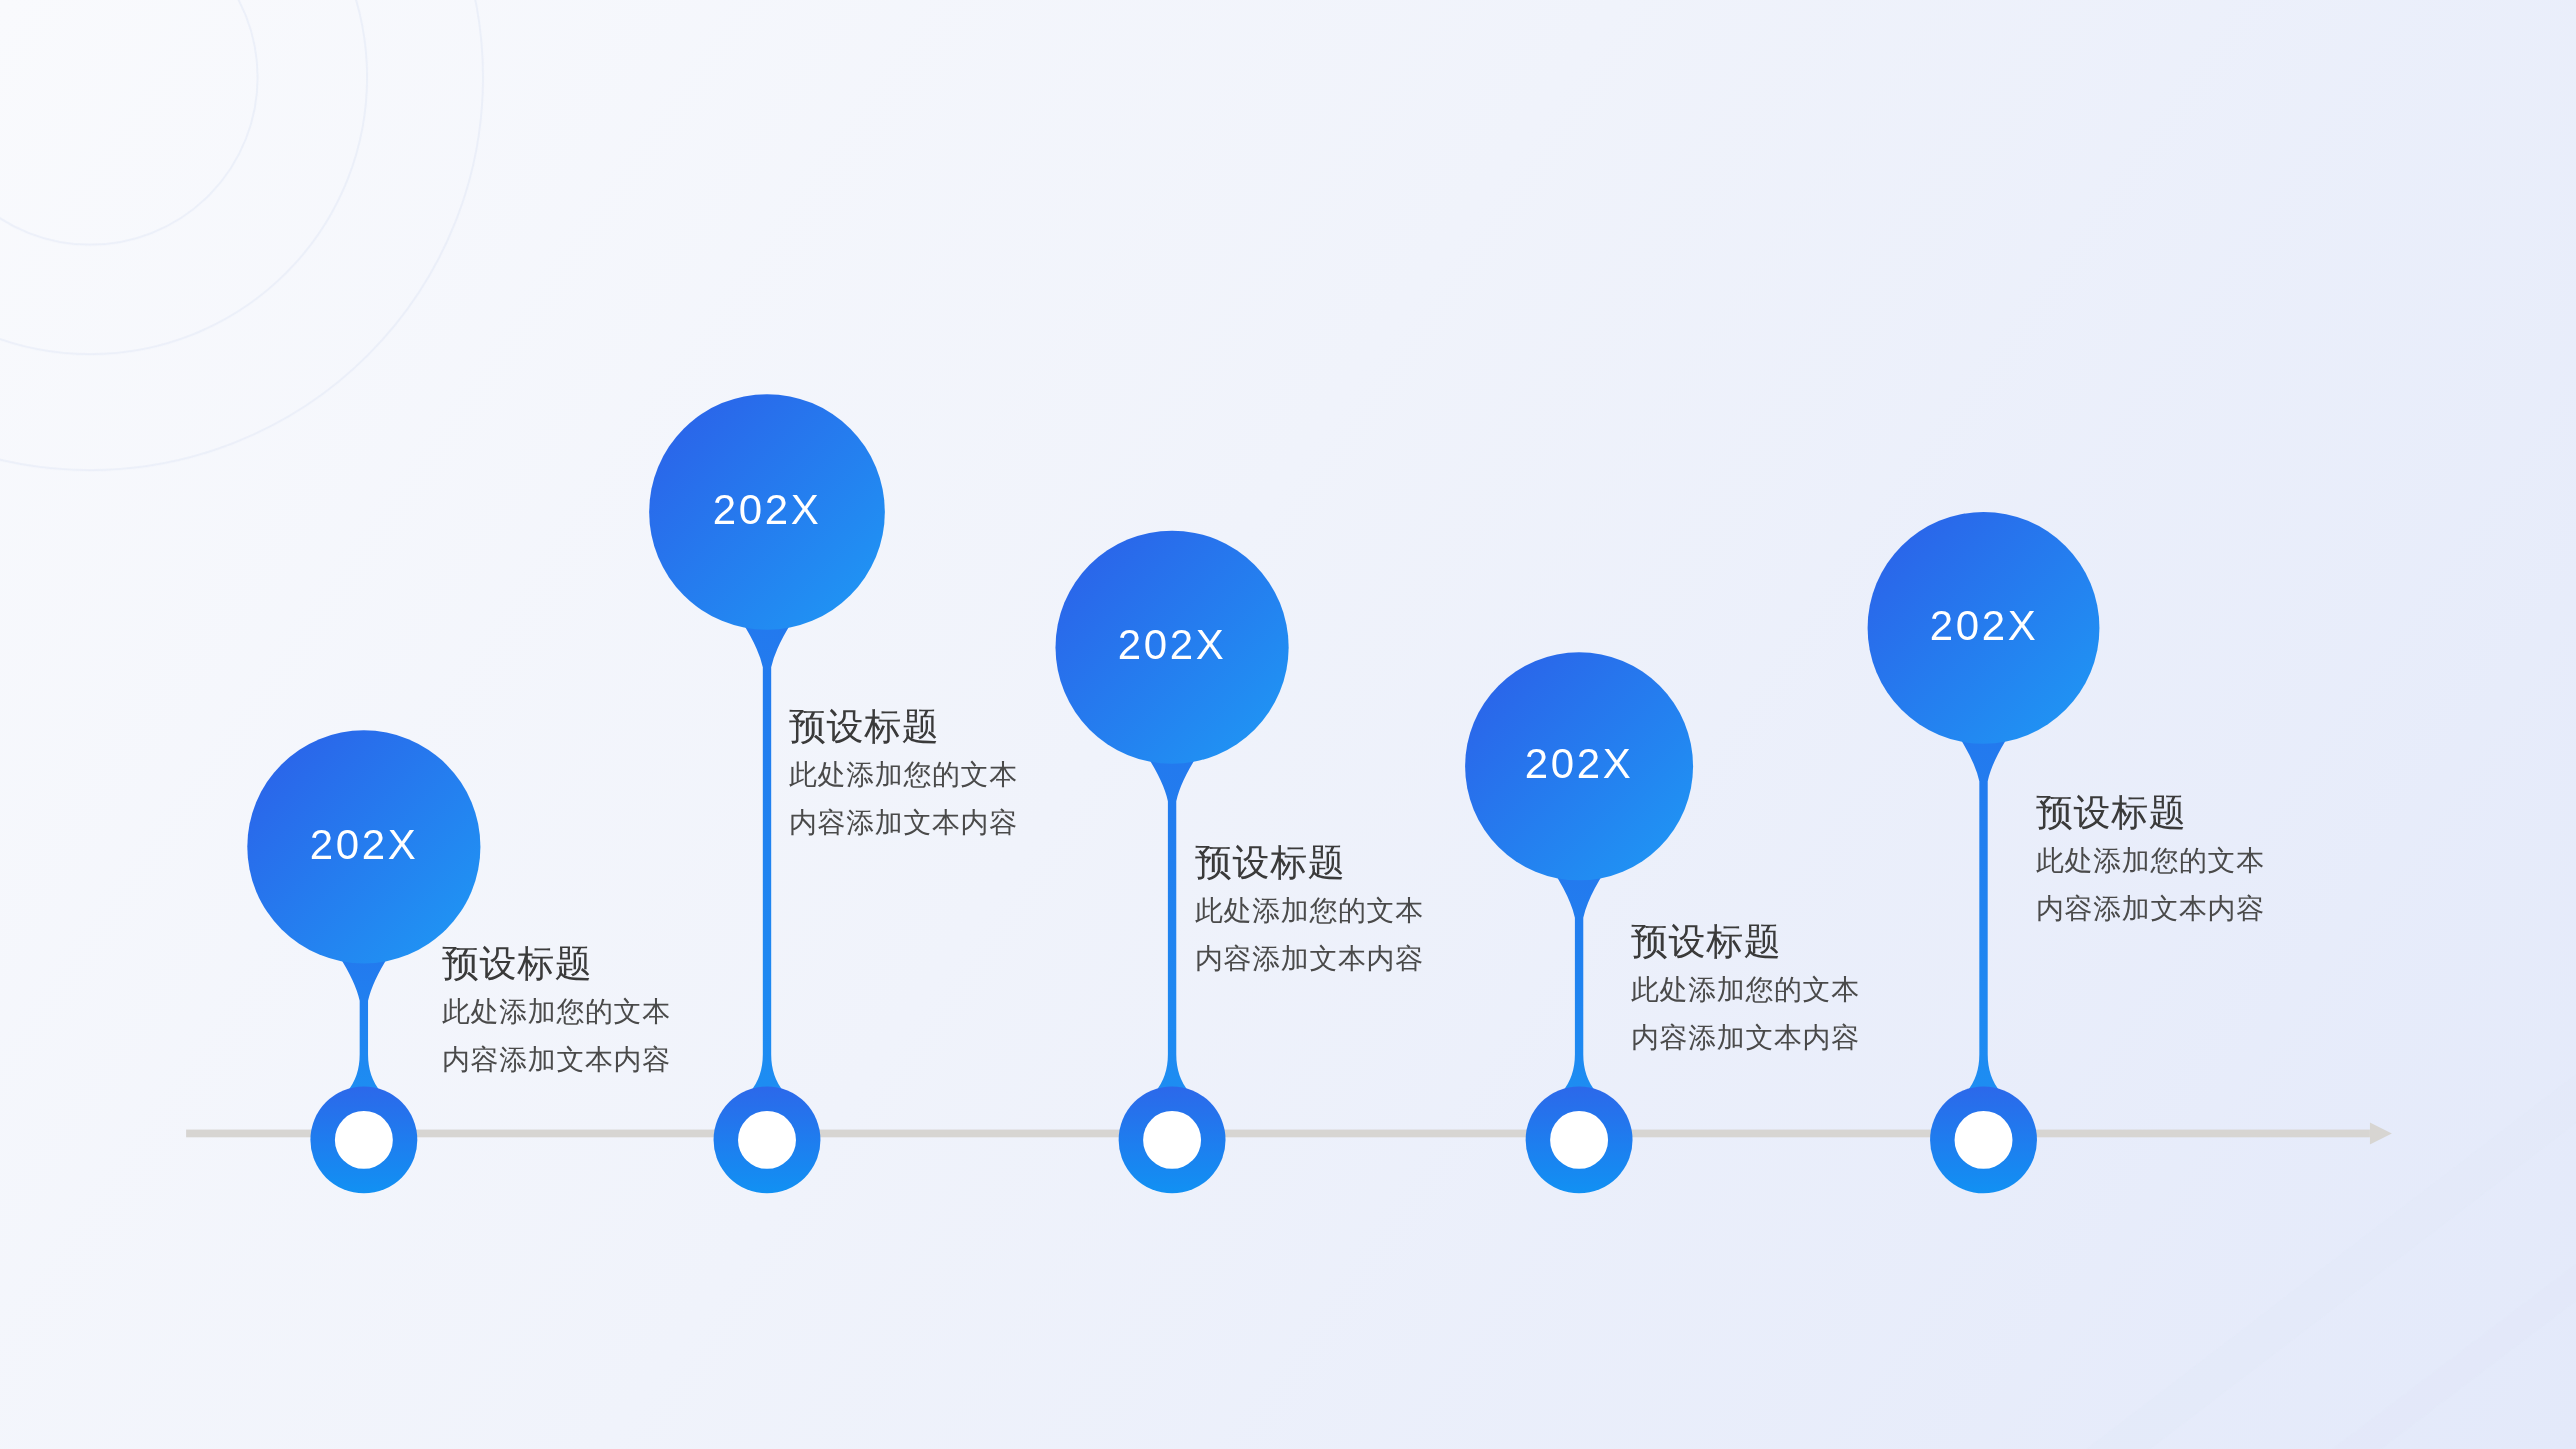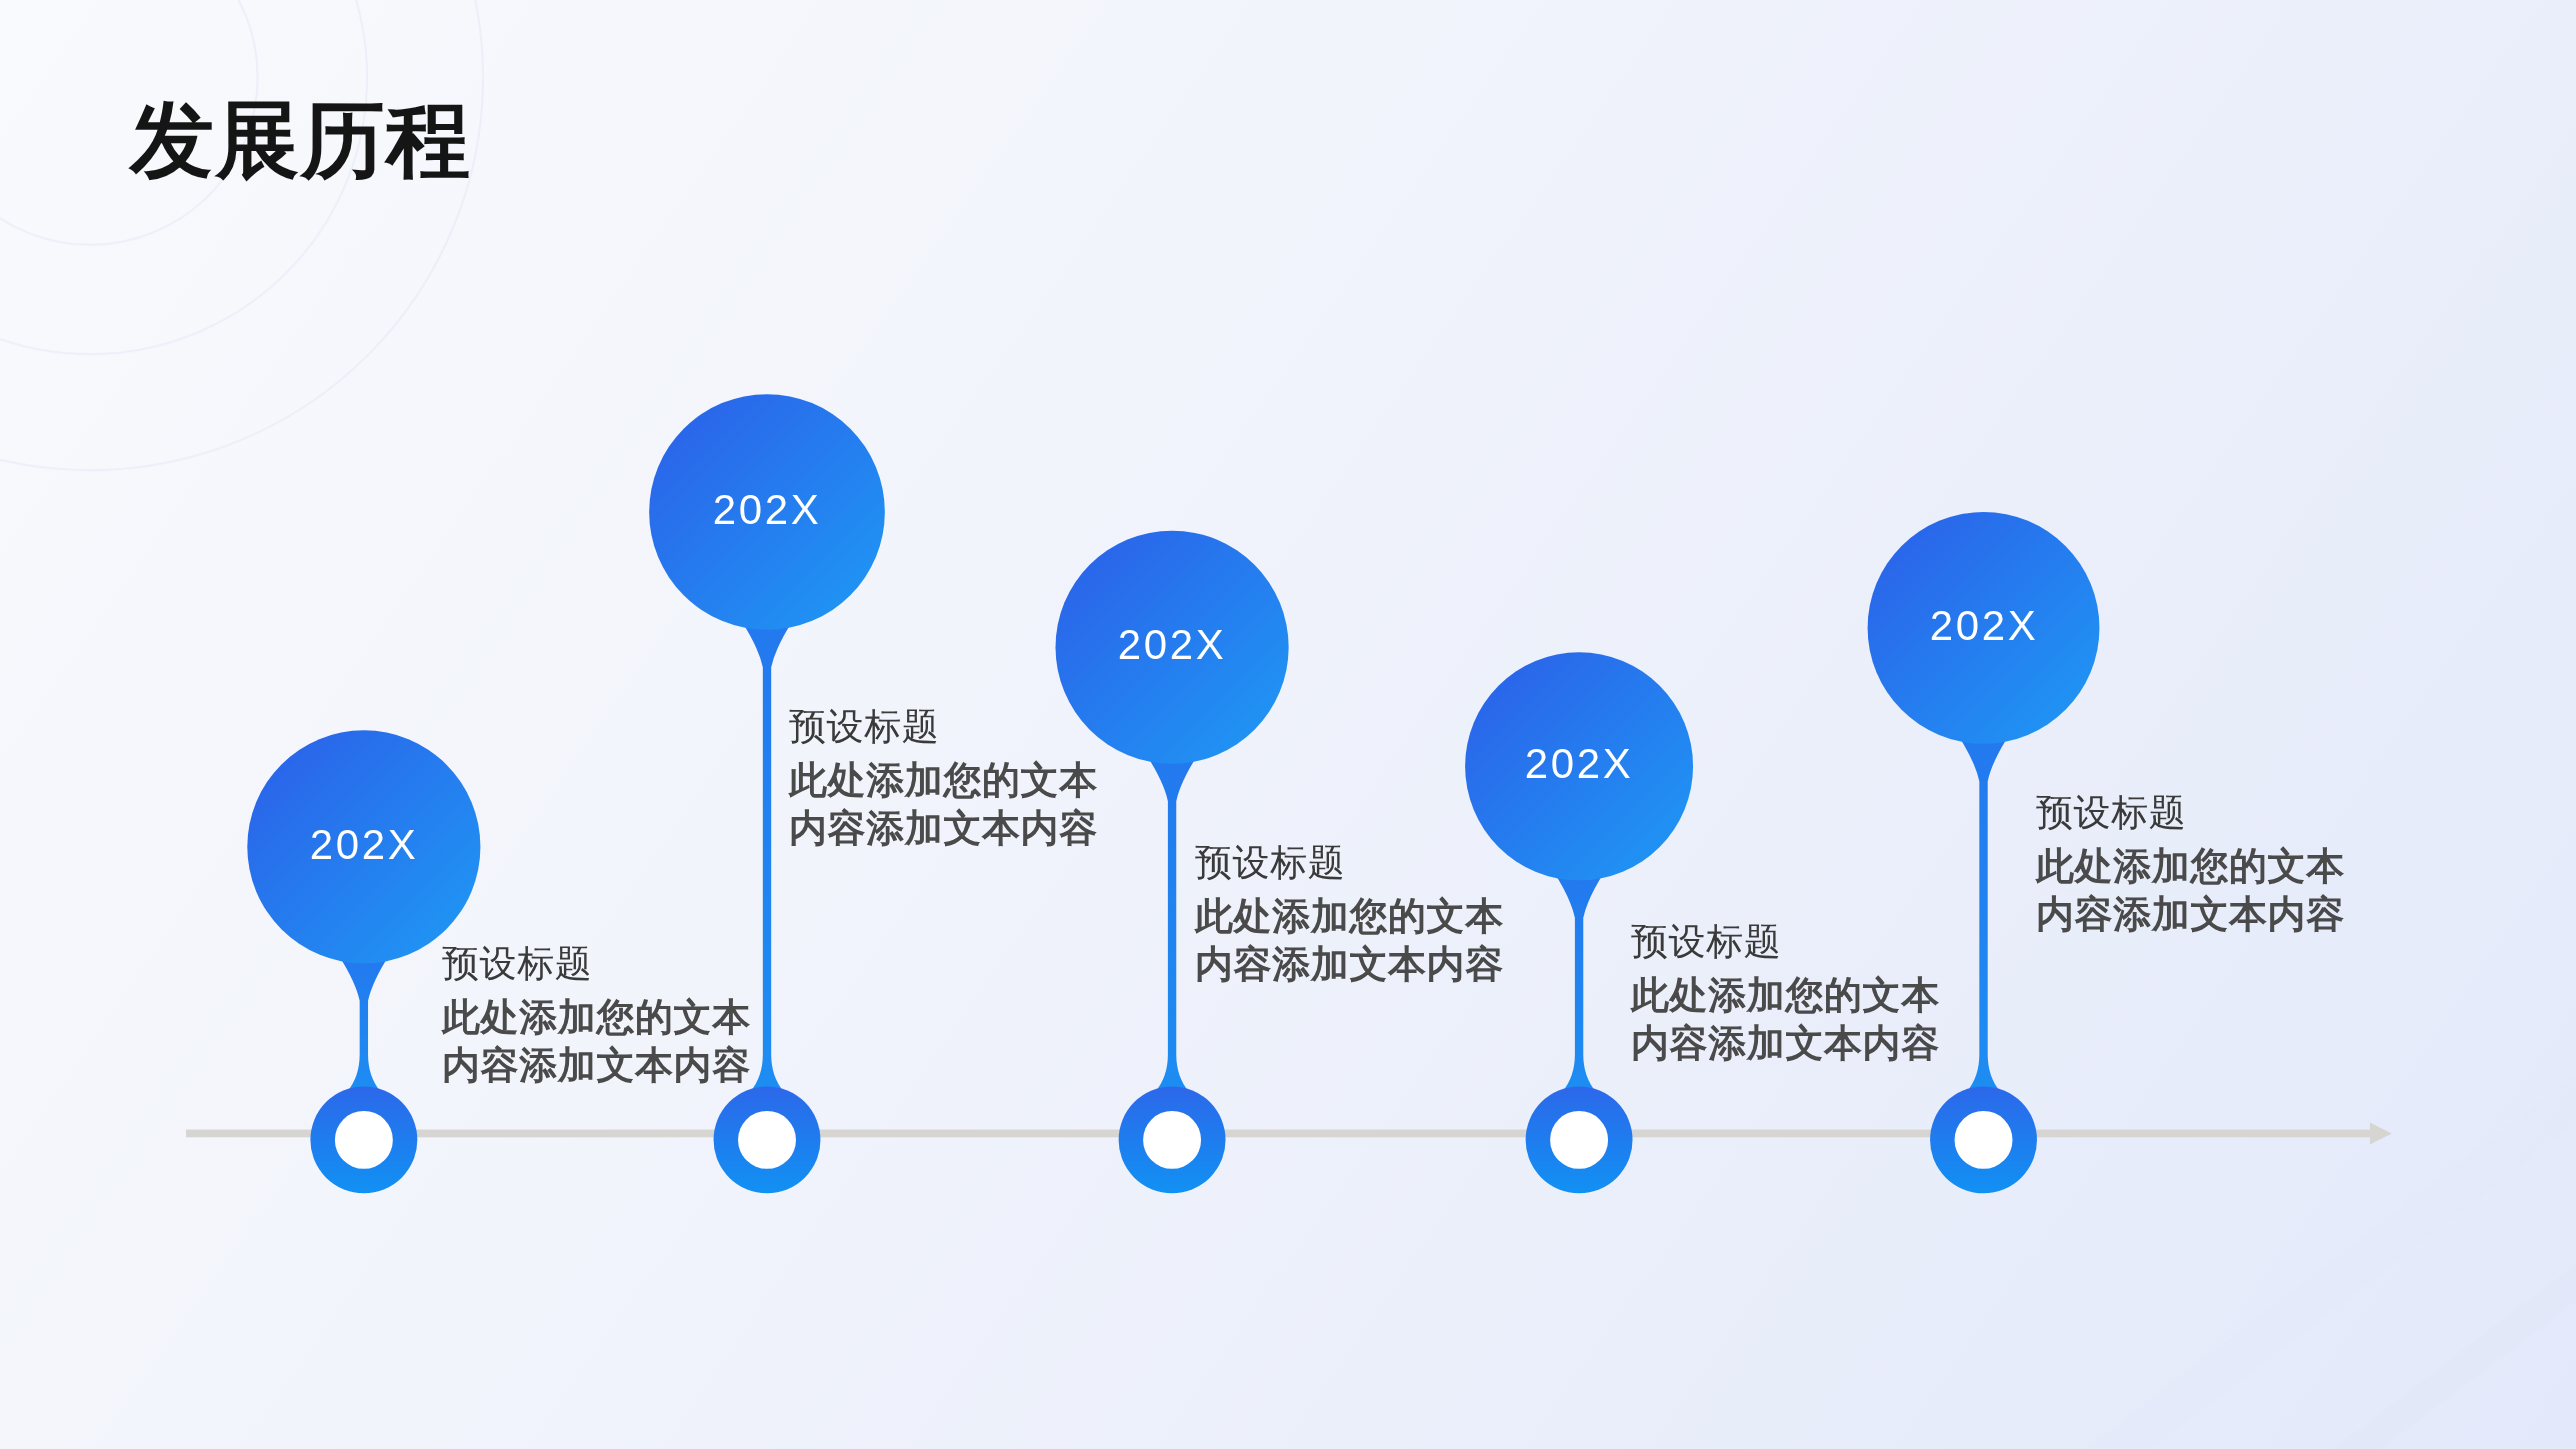--- a/index.html
+++ b/index.html
@@ -43,22 +43,22 @@
     font-size: 37px;
     font-weight: 400;
     color: #3a3a3a;
     line-height: 1.0;
     white-space: nowrap;
     letter-spacing: 0.6px;
   }
   .ms-body {
     position: absolute;
     left: 0;
-    font-size: 38px;
-    font-weight: 700;
+    font-size: 28px;
+    font-weight: 400;
     color: #4a4a4a;
     line-height: 1.0;
     white-space: nowrap;
     letter-spacing: 0.6px;
   }
 </style>
 </head>
 <body>
 
 <div class="stage">
@@ -110,21 +110,20 @@
         <circle cx="2452" cy="1770" r="83" fill="url(#gRing)"></circle>
         <circle cx="2452" cy="1770" r="45" fill="#ffffff"></circle>
       </g>
       <g>
         <path d="M 3040 1141 Q 3067 1183 3073.5 1213 L 3073.5 1637 Q 3073.5 1672 3054 1695 L 3106 1695 Q 3086.5 1672 3086.5 1637 L 3086.5 1213 Q 3093 1183 3120 1141 Z" fill="url(#gStem)"></path>
         <circle cx="3080" cy="975" r="180" fill="url(#gCircle)"></circle>
         <circle cx="3080" cy="1770" r="83" fill="url(#gRing)"></circle>
         <circle cx="3080" cy="1770" r="45" fill="#ffffff"></circle>
       </g>
     </svg>
-  <div class="page-title">发展历程</div>
   <div id="annotations">
       <div class="year-label" style="left: 364px; top: 847px;">202X</div>
       <div class="milestone-text" style="left: 442px; top: 945px;">
         <div class="ms-heading">预设标题</div>
         <div class="ms-body" style="top: 53px;">此处添加您的文本</div>
         <div class="ms-body" style="top: 101px;">内容添加文本内容</div>
       </div>
       <div class="year-label" style="left: 767px; top: 512px;">202X</div>
       <div class="milestone-text" style="left: 789px; top: 708px;">
         <div class="ms-heading">预设标题</div>

